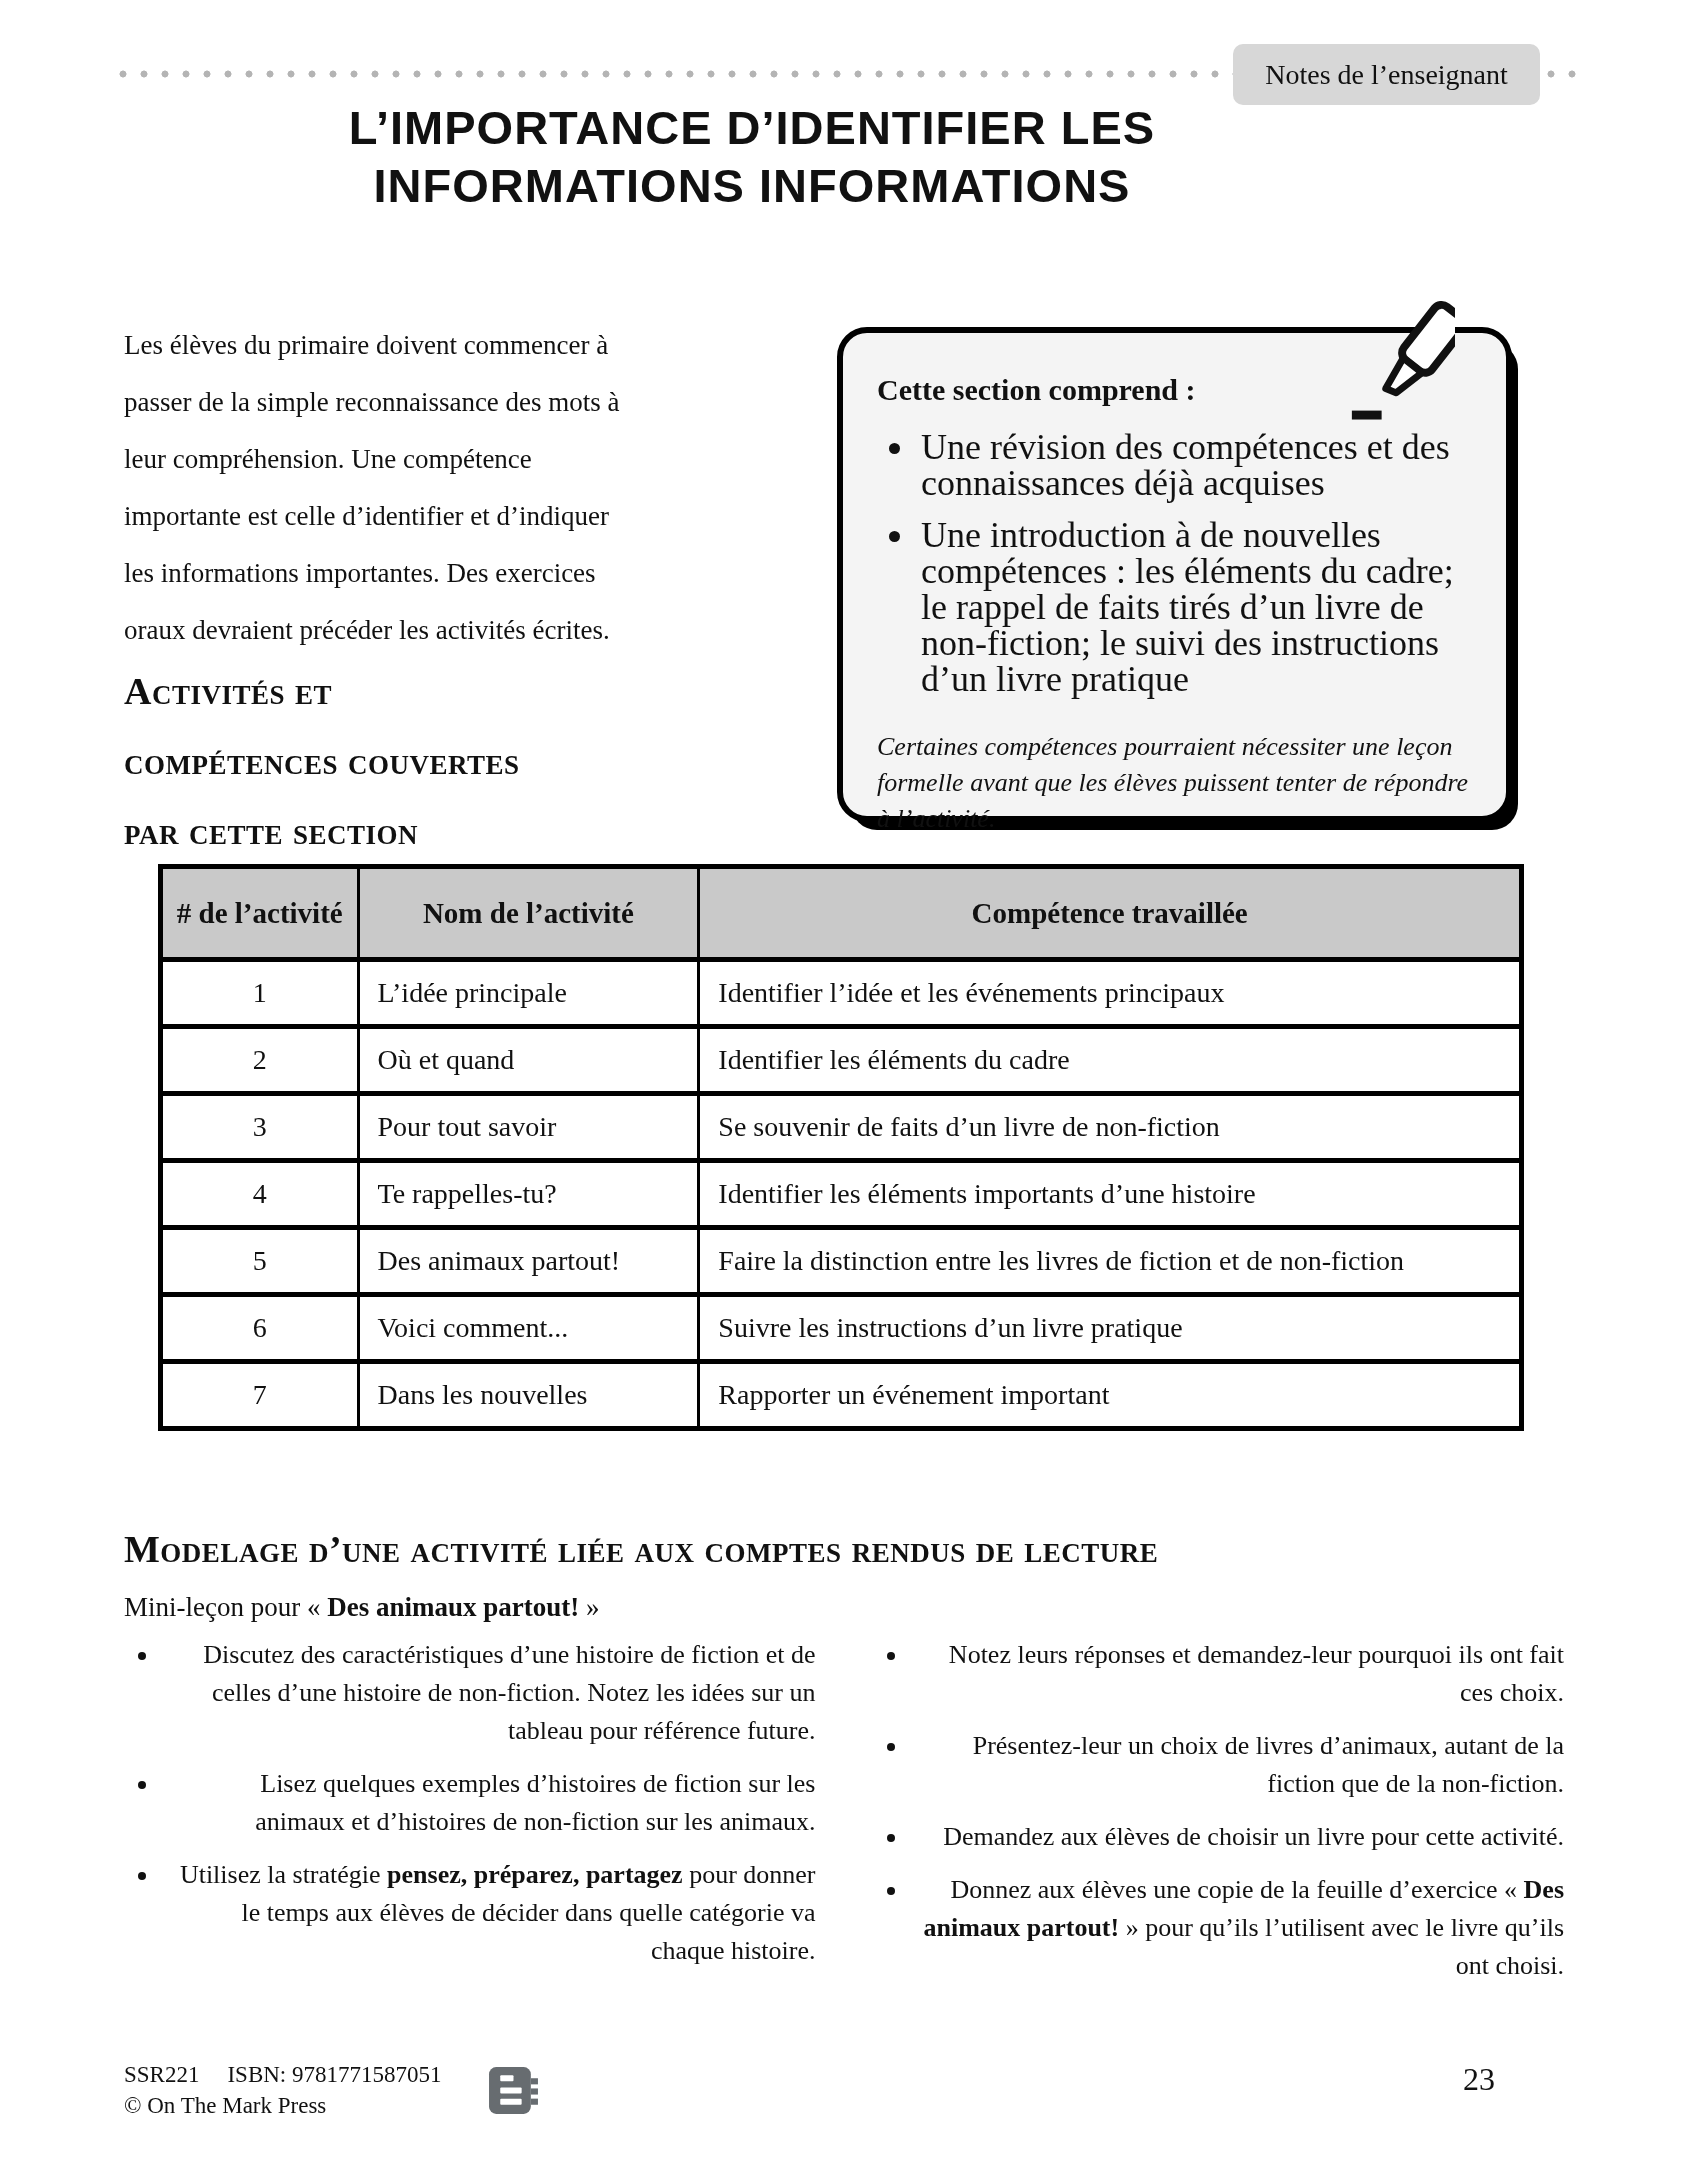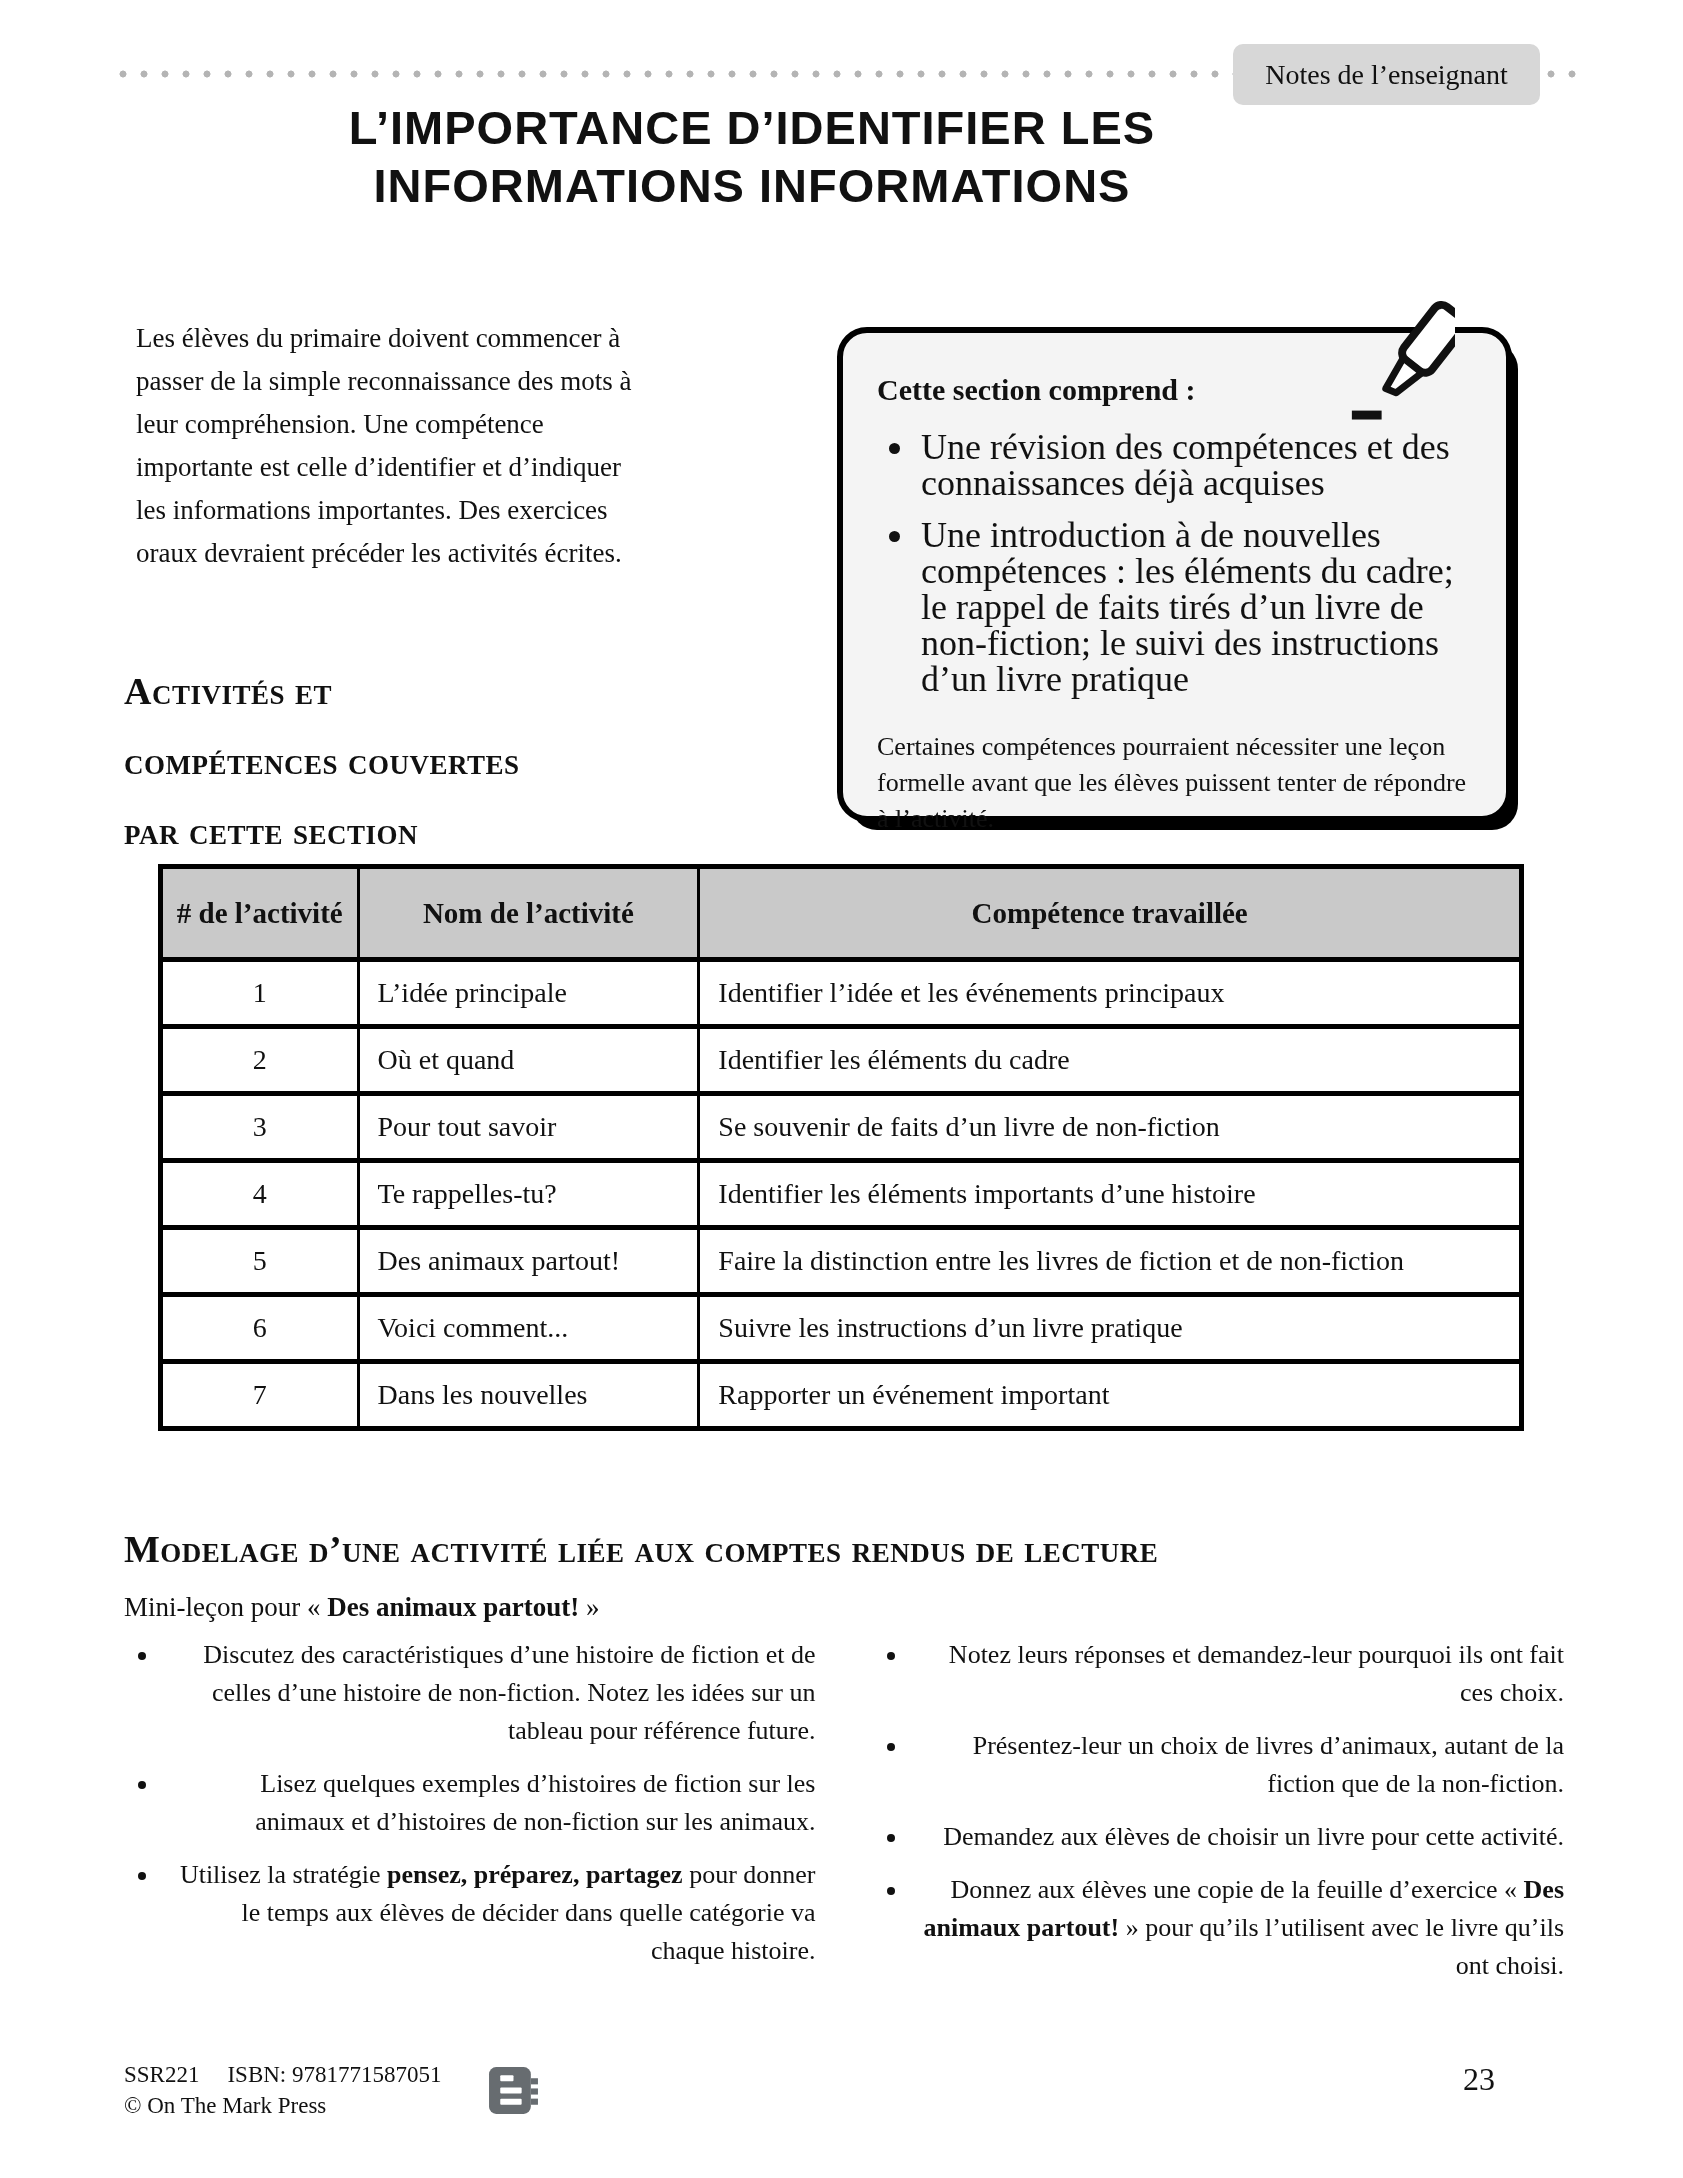--- a/index.html
+++ b/index.html
@@ -35,35 +35,35 @@
   }
   
   .page-title{
     position:absolute;left:79px;top:99px;width:1346px;
     text-align:center;
     font-family:"Liberation Sans", sans-serif;
     font-weight:bold;font-size:47px;line-height:58px;letter-spacing:1px;
   }
   
   .intro{
-    position:absolute;left:136px;top:317px;width:505px;
-    font-size:27px;line-height:43px;
+    position:absolute;left:124px;top:317px;width:505px;
+    font-size:27px;line-height:57px;
   }
   
   .info-box{
     position:absolute;left:837px;top:327px;width:675px;height:495px;
     background:var(--box-bg);
     border:6px solid #000;border-radius:30px;
     box-shadow:10px 12px 0 -4px #000;
     padding:40px 34px 20px 34px;
   }
   .info-box h2{font-size:30px;font-weight:bold;margin-bottom:22px;}
   .info-box ul{list-style:disc outside;padding-left:40px;}
   .info-box li{font-size:36px;line-height:36px;margin-bottom:16px;padding-left:4px;}
-  .info-box .note{font-size:26px;line-height:36px;margin-top:32px;}
+  .info-box .note{font-size:26px;line-height:36px;margin-top:32px;font-style:italic;}
   .marker-icon{position:absolute;top:-51px;right:51px;width:119px;height:162px;}
   
   .section-heading{
     position:absolute;left:124px;top:656px;width:554px;
     font-variant:small-caps;font-weight:bold;font-size:38px;line-height:70px;
     letter-spacing:0.5px;
   }
   
   .activities-table{
     position:absolute;left:158px;top:864px;width:1366px;

